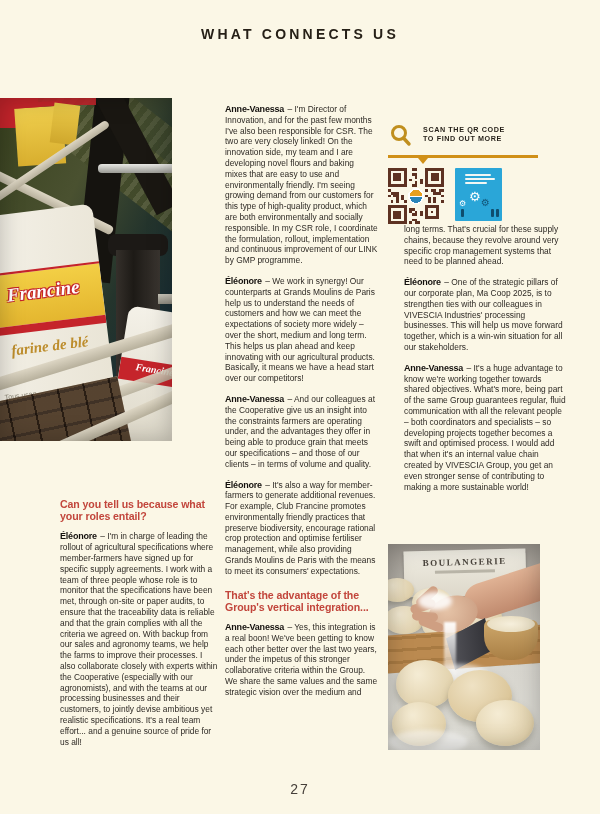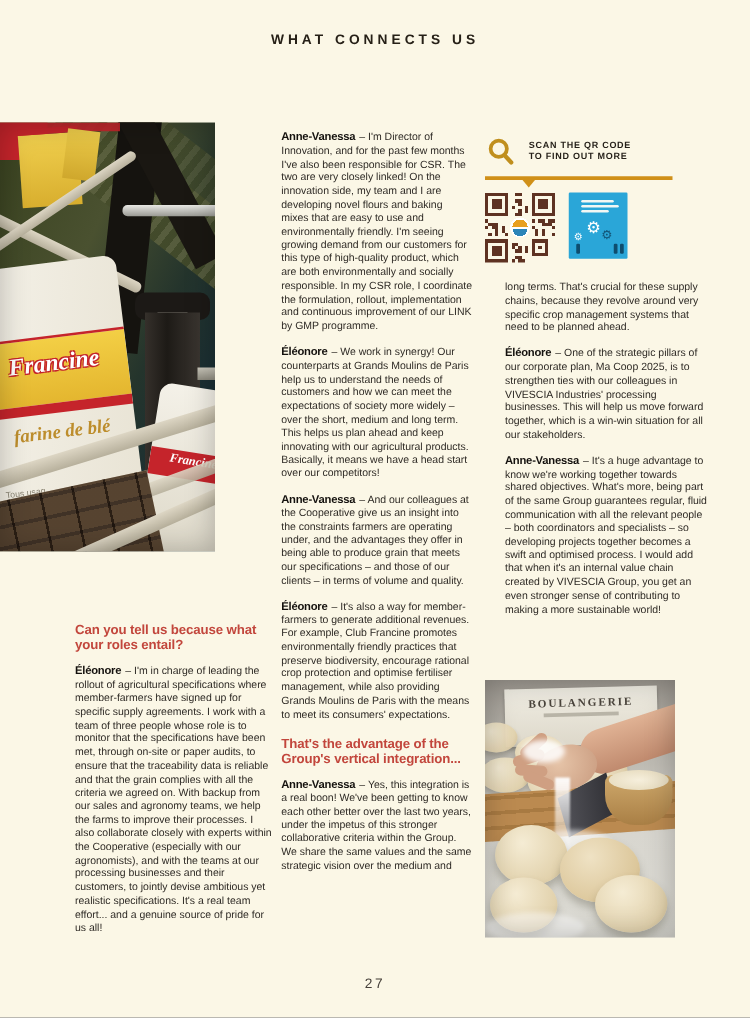--- a/index.html
+++ b/index.html
@@ -1,37 +1,37 @@
 <!DOCTYPE html>
 <html><head>
 <meta charset="utf-8">
 <style>
   html,body{margin:0;padding:0;background:#888;}
   .page{position:relative;width:600px;height:814px;margin:0 auto;background:#FBF7E6;
         font-family:"Liberation Sans",sans-serif;overflow:hidden;}
 
   
   .mag-header{position:absolute;top:26px;left:0;width:100%;text-align:center;
-    font-size:11px;font-weight:700;letter-spacing:3.2px;color:#262017;}
+    font-size:14px;font-weight:700;letter-spacing:3.2px;color:#262017;}
   .page-num{position:absolute;top:781px;left:0;width:100%;text-align:center;
-    font-size:11px;letter-spacing:2px;color:#46403a;}
+    font-size:14px;letter-spacing:2px;color:#46403a;}
 
   
   .col{position:absolute;font-size:8.4px;line-height:10.8px;color:#2e2a25;}
   .col-left{left:60px;top:498px;width:158px;}
   .col-mid{left:225px;top:104px;width:153px;}
   .col-right{left:388px;top:224px;width:162px;margin-left:16px;}
   .para{margin:0 0 10px 0;}
   .speaker{font-weight:700;font-size:9px;letter-spacing:-.2px;color:#14110e;margin-right:1px;}
   .qhead{margin:12px 0 9px 0;font-size:10.6px;line-height:12.2px;font-weight:700;
     color:#C2463C;letter-spacing:-.1px;}
   .qhead.first{margin-top:0;}
 
   
-  .qr-block{position:absolute;left:388px;top:109px;width:165px;}
+  .qr-block{position:absolute;left:388px;top:123px;width:165px;}
   .qr-head{display:flex;align-items:flex-start;}
   .qr-label{font-size:7.2px;font-weight:700;letter-spacing:.6px;line-height:9px;
     color:#241f18;margin-left:9px;margin-top:2px;}
   .gold-rule{position:relative;margin-top:6px;height:3px;background:#D09018;width:150px;}
   .gold-rule .tri{position:absolute;left:30px;top:3px;width:0;height:0;
     border-left:5px solid transparent;border-right:5px solid transparent;border-top:6px solid #D09018;}
   .qr-row{display:flex;margin-top:10px;align-items:flex-start;}
   .qr-code{width:56px;height:56px;}
   .booklet{width:47px;height:53px;margin-left:11px;background:#2AA6D8;border-radius:1px;
     position:relative;overflow:hidden;}

